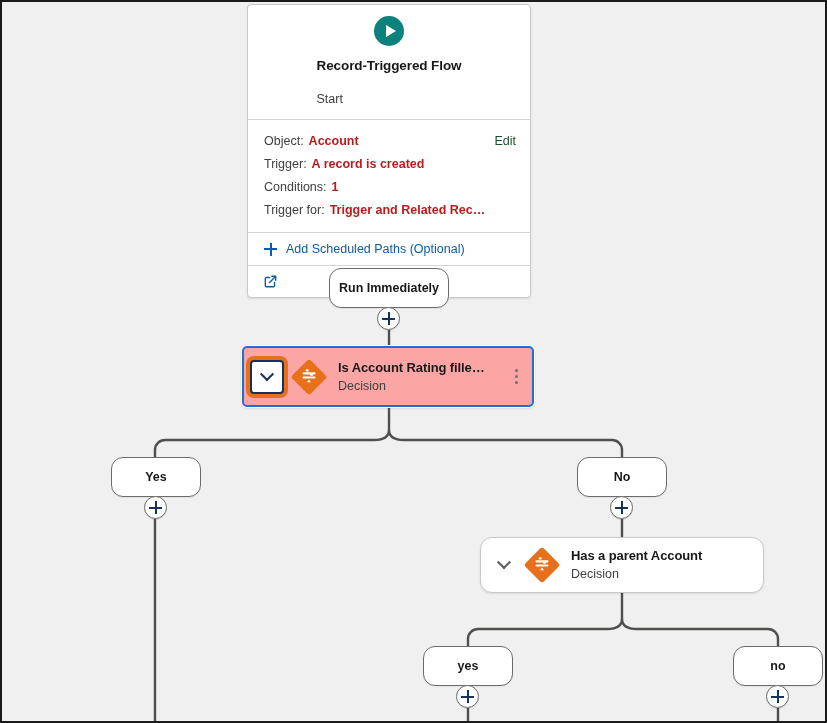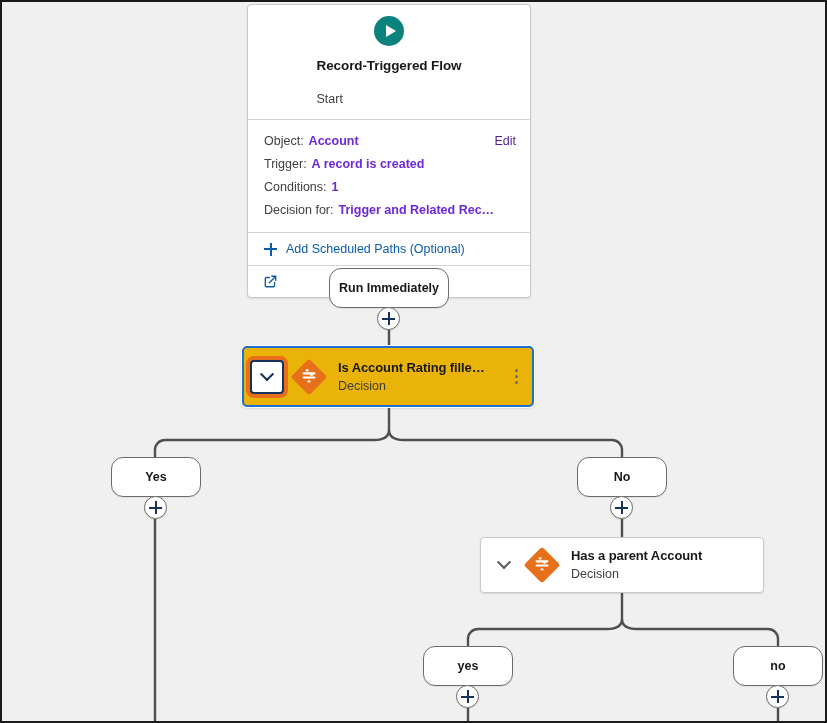--- a/index.html
+++ b/index.html
@@ -62,24 +62,24 @@
   .start-sub {
     font-size: 12.5px; color: #3e3e3c; line-height: 16px; margin-top: 17px;
   }
   .start-body { padding: 10px 14px 10px 16px; border-bottom: 1px solid #d4d4d4; }
   .det-row {
     display: flex; align-items: baseline;
     font-size: 12.5px; color: #181818;
     line-height: 23px; white-space: nowrap;
   }
   .det-label { color: #404040; }
-  .det-val { font-weight: bold; margin-left: 5px; color: #6d28d9;
+  .det-val { font-weight: bold; margin-left: 5px; color: #b91c1c;
     overflow: hidden; text-overflow: ellipsis; }
   .edit-link {
-    margin-left: auto; color: #4c1d95; font-size: 12.5px;
+    margin-left: auto; color: #14532d; font-size: 12.5px;
     cursor: pointer; font-weight: normal;
   }
   .link-row {
     display: flex; align-items: center; gap: 9px;
     padding: 9px 14px 9px 16px;
     color: #0b5cab; font-size: 12.5px; cursor: pointer;
     white-space: nowrap; overflow: hidden;
   }
   .link-row + .link-row { border-top: 1px solid #d4d4d4; }
   .plus-glyph {
@@ -91,26 +91,26 @@
   }
   .plus-glyph::before { left: 0; top: 5.5px; width: 13px; height: 2px; }
   .plus-glyph::after  { top: 0; left: 5.5px; height: 13px; width: 2px; }
 
   
   .flow-node {
     position: absolute;
     width: 284px; height: 56px;
     background: #ffffff;
     border: 1px solid #c9c9c9;
-    border-radius: 4px;
+    border-radius: 12px;
     display: flex; align-items: center;
     box-shadow: 0 1px 2px rgba(0,0,0,.10);
   }
   .flow-node.selected {
-    background: #eab308;
+    background: #fca5a5;
     border: 2px solid #1e6fd0;
     border-radius: 5px;
     box-shadow: 0 0 0 1px #ffffff, 0 1px 3px rgba(0,0,0,.18);
   }
   #node-decision-1 { left: 240px; top: 344px; width: 292px; height: 61px; }
   #node-decision-2 { left: 478px; top: 535px; }
 
   .chevron-btn {
     width: 26px; height: 26px; flex: 0 0 26px;
     margin-left: 10px;
@@ -265,21 +265,21 @@
       </div>
       <div class="det-row">
         <span class="det-label">Trigger:</span>
         <span class="det-val">A record is created</span>
       </div>
       <div class="det-row">
         <span class="det-label">Conditions:</span>
         <span class="det-val">1</span>
       </div>
       <div class="det-row">
-        <span class="det-label">Decision for:</span>
+        <span class="det-label">Trigger for:</span>
         <span class="det-val">Trigger and Related Rec…</span>
       </div>
     </div>
 
     <div class="link-row">
       <span class="plus-glyph"></span>
       <span class="link-text">Add Scheduled Paths (Optional)</span>
     </div>
 
     <div class="link-row">

